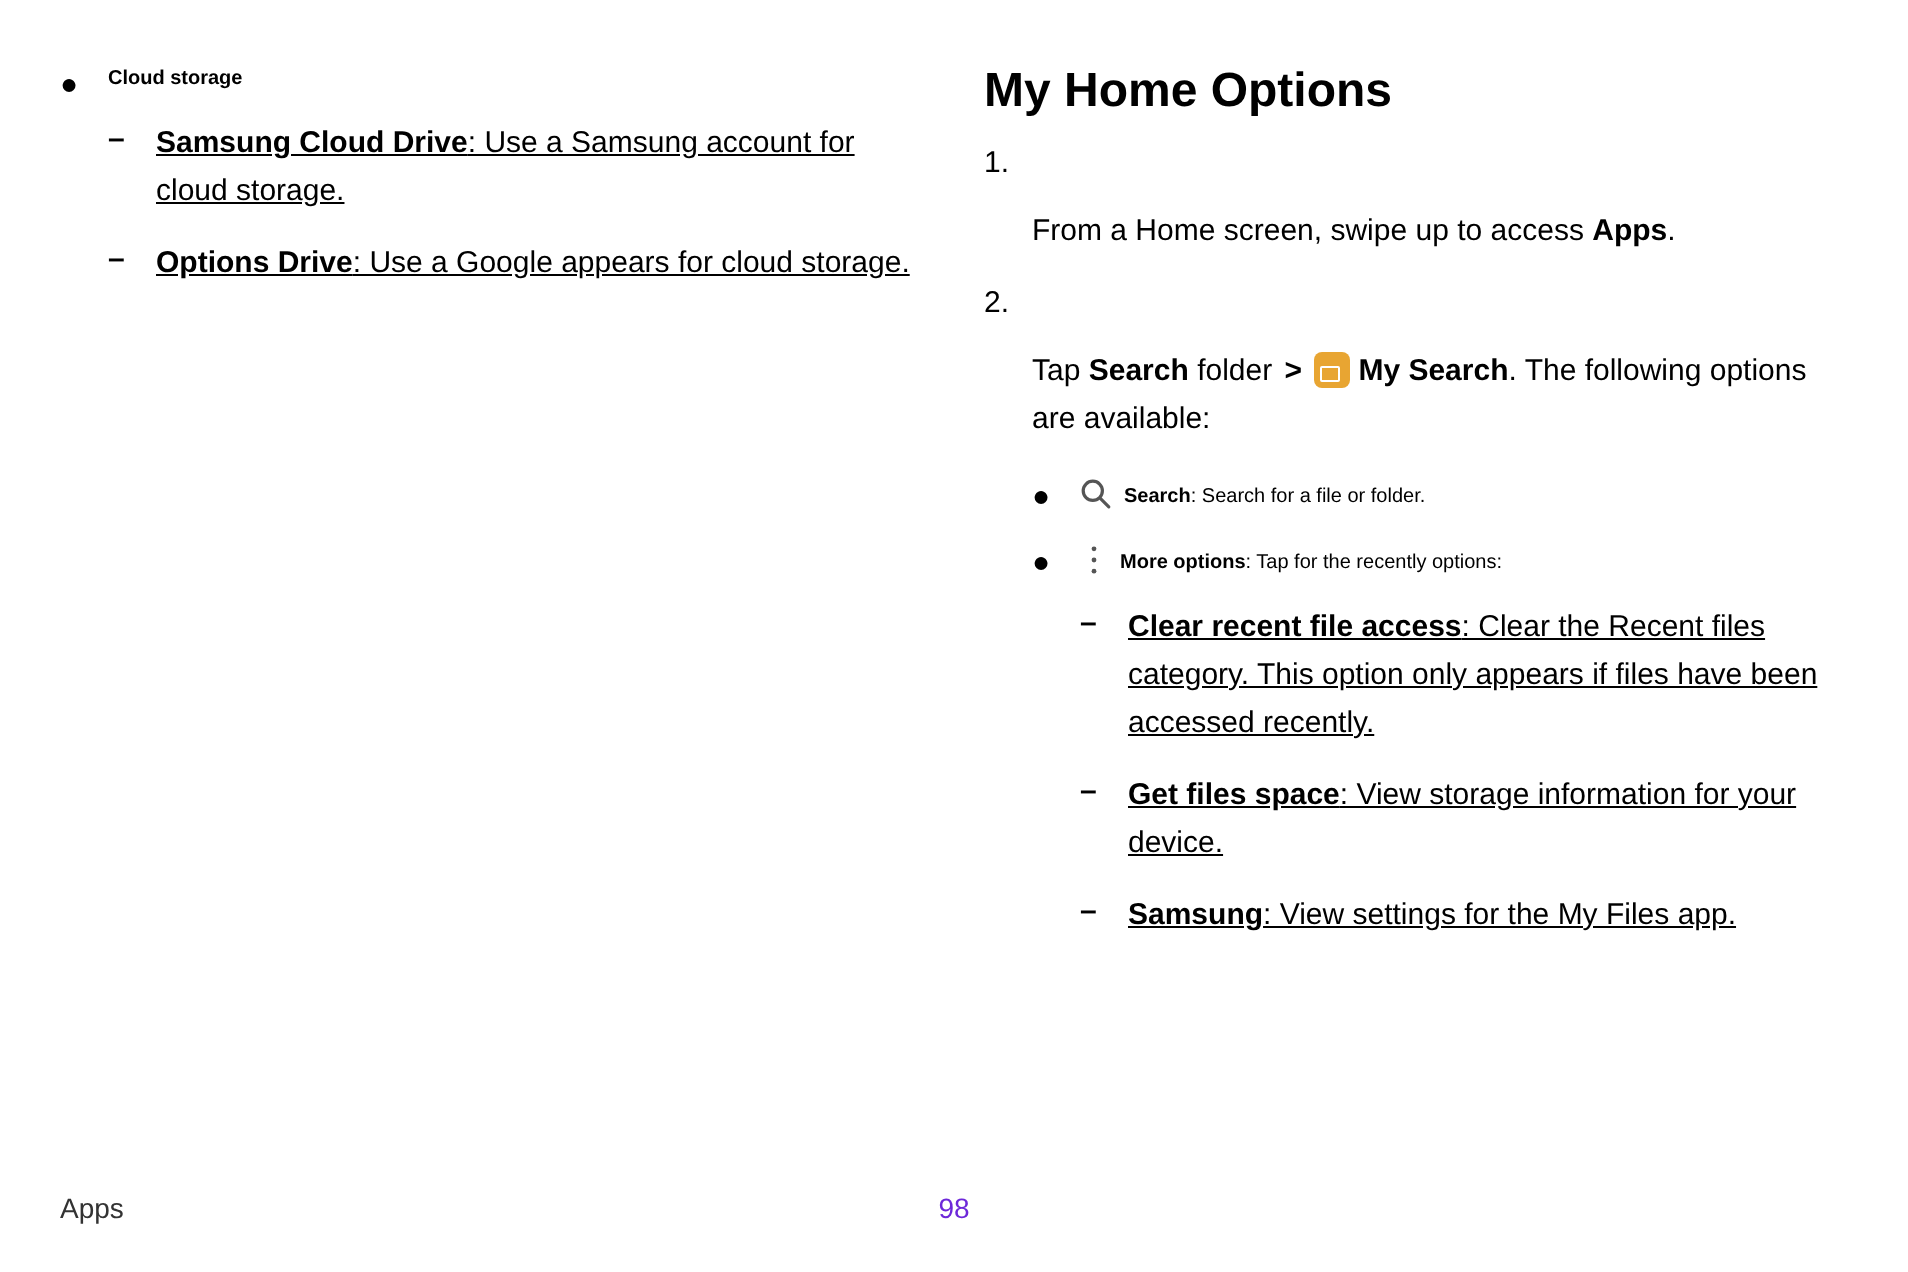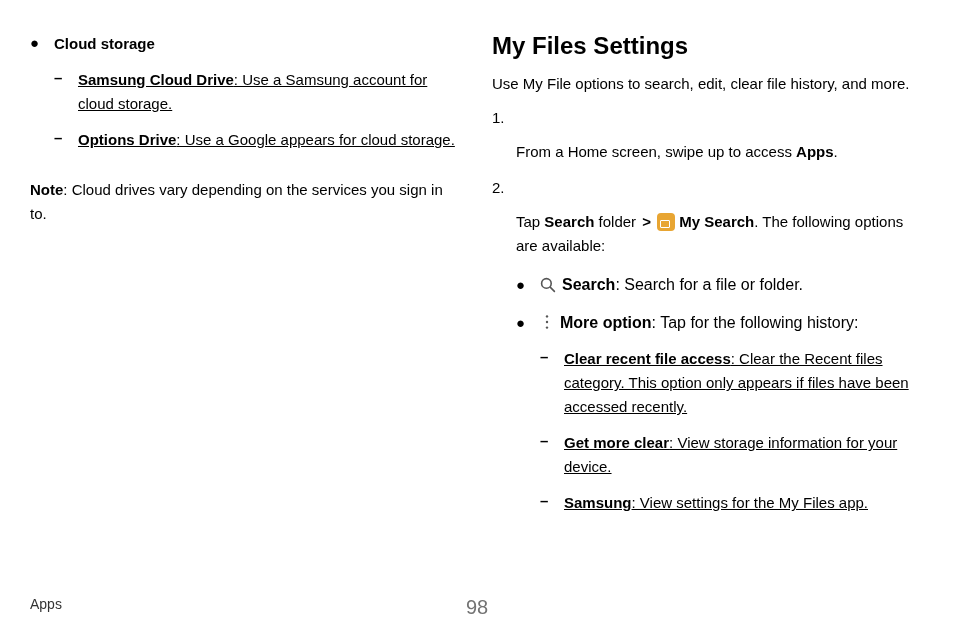--- a/index.html
+++ b/index.html
@@ -50,21 +50,21 @@
     .dash-content {
       flex: 1;
       font-size: 15px;
       line-height: 1.6;
       text-decoration: underline;
     }
     .bold {
       font-weight: bold;
     }
     .para {
-      font-size: 15px;
+      font-size: 10px;
       line-height: 1.6;
       margin-bottom: 12px;
     }
     h2 {
       font-size: 24px;
       font-weight: bold;
       margin-bottom: 12px;
     }
     .numbered-item {
       display: flex;
@@ -90,24 +90,24 @@
       margin: 12px 0;
     }
     .sub-bullet-dot {
       width: 24px;
       flex-shrink: 0;
       font-size: 15px;
       padding-top: 4px;
     }
     .sub-content {
       flex: 1;
-      font-size: 16px;
-      line-height: 1.6;
-      display: flex;
-      align-items: center;
+      font-size: 10px;
+      line-height: 1.6;
+      display: flex;
+      align-items: flex-end;
       flex-wrap: wrap;
     }
     .sub-dash-list {
       margin-left: 24px;
     }
     .icon-search {
       display: inline-block;
       width: 16px;
       height: 16px;
       vertical-align: middle;
@@ -154,22 +154,22 @@
       display: flex;
     }
     .footer-label {
       font-size: 14px;
       color: #333;
     }
     .footer-page {
       position: absolute;
       left: 50%;
       transform: translateX(-50%);
-      font-size: 20px;
-      color: #737373;
+      font-size: 14px;
+      color: #6d28d9;
     }
     .chevron {
       font-weight: bold;
       margin: 0 2px;
     }
   </style>
 </head>
 <body>
 
 <div class="columns">
@@ -181,28 +181,24 @@
         <div class="dash-item">
           <div class="dash-mark">–</div>
           <div class="dash-content"><span class="bold">Samsung Cloud Drive</span><span>: Use a Samsung account for cloud storage.</span></div>
         </div>
         <div class="dash-item">
           <div class="dash-mark">–</div>
           <div class="dash-content"><span class="bold">Options Drive</span><span>: Use a Google appears for cloud storage.</span></div>
         </div>
       </div>
     </div>
-    <div class="para">
-      <span class="bold">Note</span><span>: Cloud drives vary depending on the services you sign in to.</span>
-    </div>
   </div>
 
   <div class="col">
-    <h2>My Files Settings</h2>
-    <div class="para">Use My File options to search, edit, clear file history, and more.</div>
+    <h2>My Home Options</h2>
 
     <div class="numbered-item">
       <div class="number">1.</div>
       <div class="num-content">
         <span>From a Home screen, swipe up to access </span><span class="bold">Apps</span><span>.</span>
       </div>
     </div>
 
     <div class="numbered-item">
       <div class="number">2.</div>
@@ -226,33 +222,33 @@
       </div>
 
       <div class="sub-bullet-item">
         <div class="sub-bullet-dot">●</div>
         <div class="sub-content">
           <span class="inline-text">
             <svg class="icon-more" viewBox="0 0 14 20">
                 <circle cx="7" cy="3" r="1.5" fill="#555"></circle>
                 <circle cx="7" cy="10" r="1.5" fill="#555"></circle>
                 <circle cx="7" cy="17" r="1.5" fill="#555"></circle>
-              </svg><span class="bold">More option</span><span>: Tap for the following history:</span>
+              </svg><span class="bold">More options</span><span>: Tap for the recently options:</span>
           </span>
         </div>
       </div>
 
       <div class="sub-dash-list">
         <div class="dash-item">
           <div class="dash-mark">–</div>
           <div class="dash-content"><span class="bold">Clear recent file access</span><span>: Clear the Recent files category. This option only appears if files have been accessed recently.</span></div>
         </div>
         <div class="dash-item">
           <div class="dash-mark">–</div>
-          <div class="dash-content"><span class="bold">Get more clear</span><span>: View storage information for your device.</span></div>
+          <div class="dash-content"><span class="bold">Get files space</span><span>: View storage information for your device.</span></div>
         </div>
         <div class="dash-item">
           <div class="dash-mark">–</div>
           <div class="dash-content"><span class="bold">Samsung</span><span>: View settings for the My Files app.</span></div>
         </div>
       </div>
     </div>
   </div>
 </div>
 

